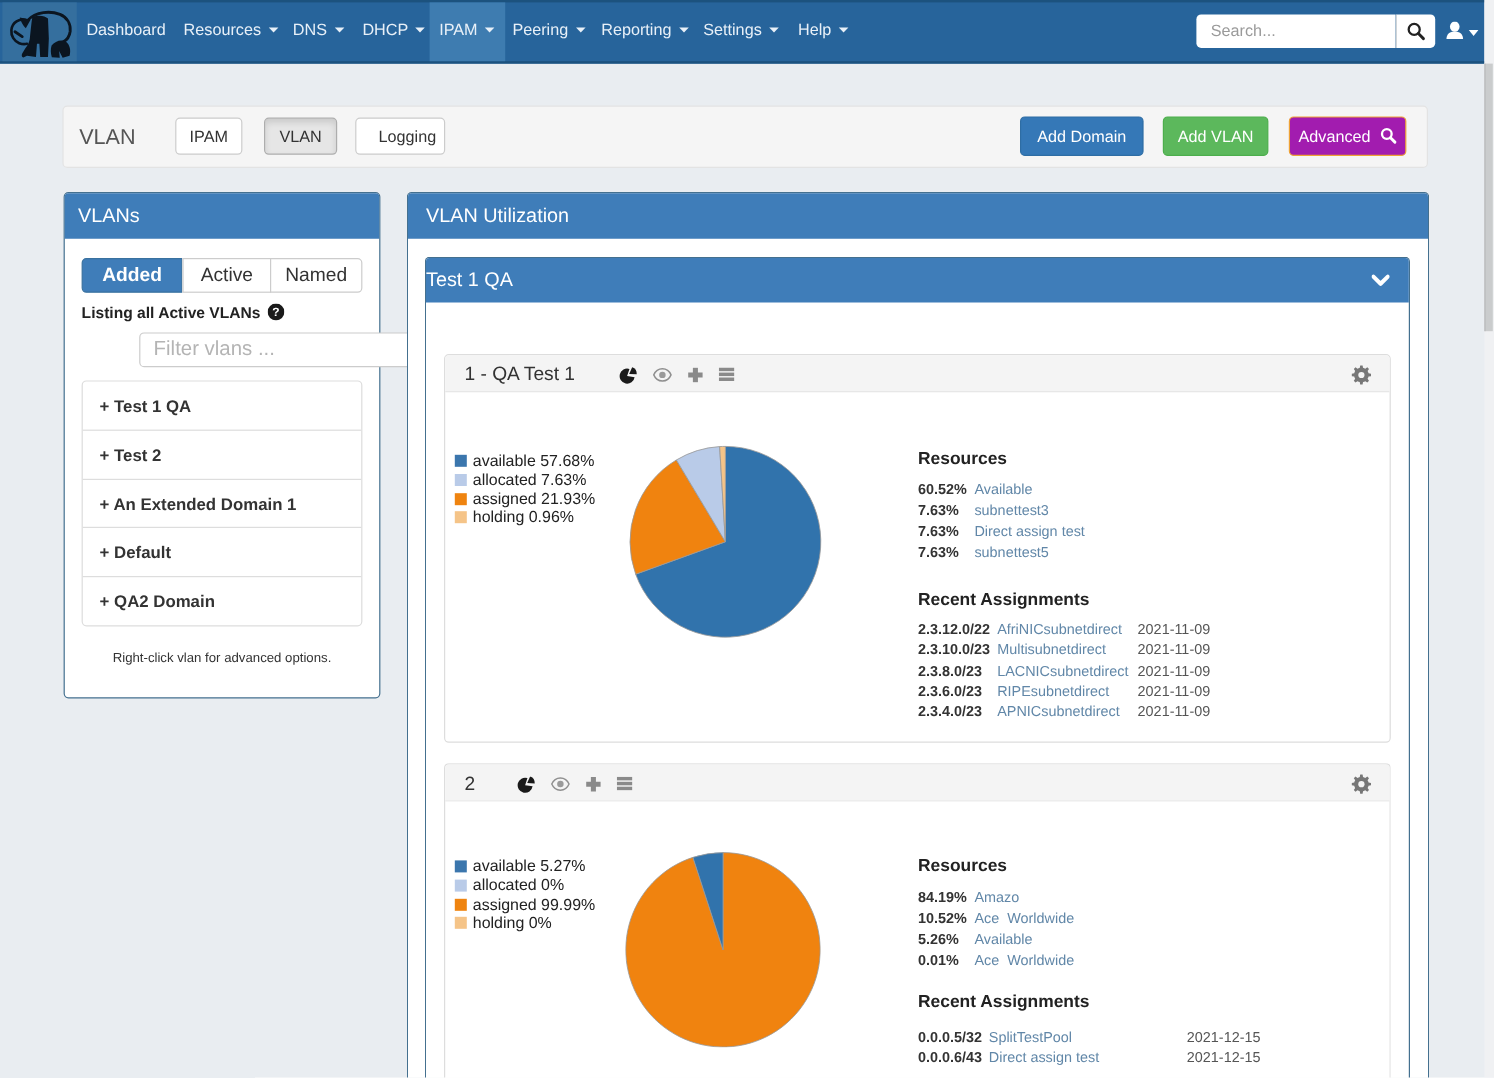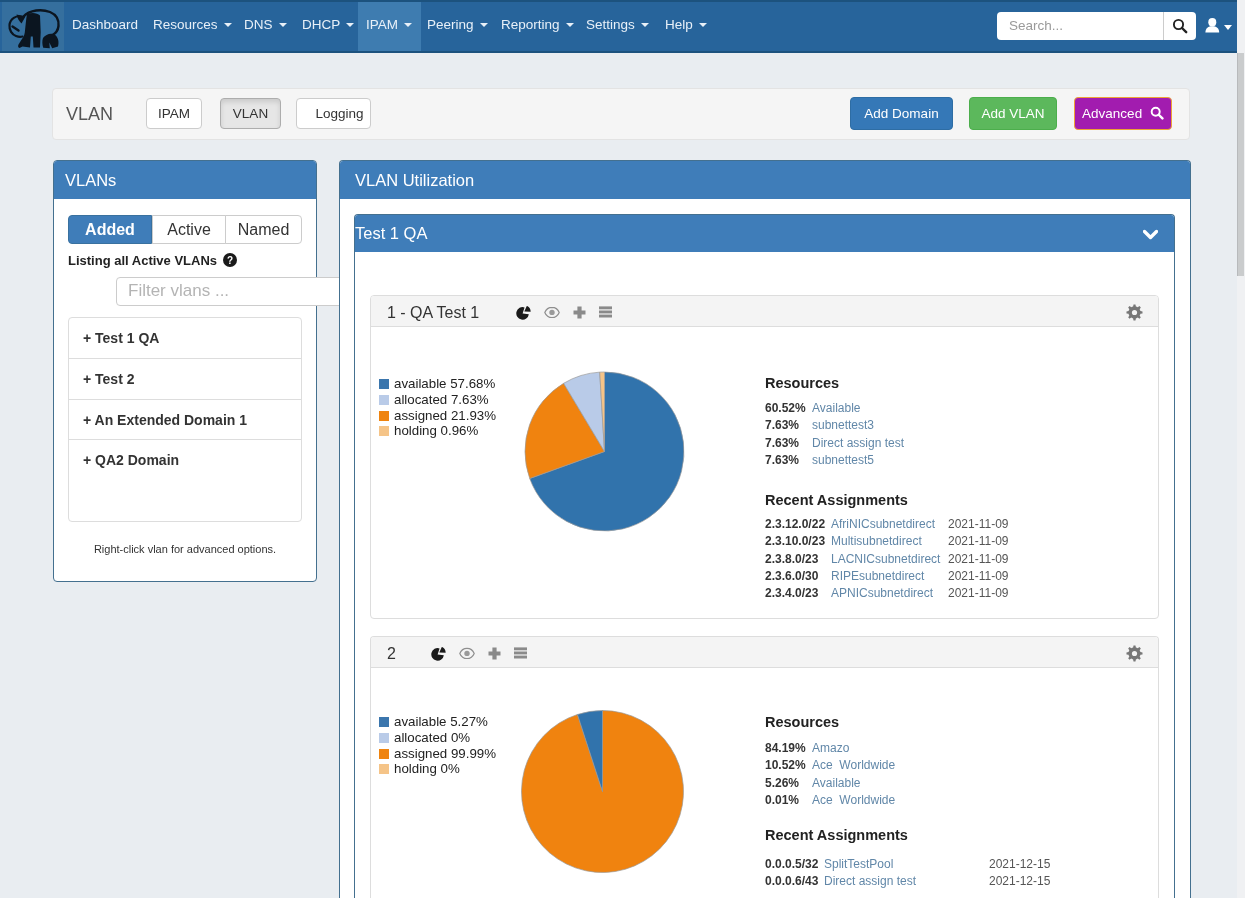--- a/index.html
+++ b/index.html
@@ -120,20 +120,21 @@
   <svg width="14" height="14" viewBox="0 0 14 14" style="vertical-align:-2px;margin-left:2px;">
     <circle cx="7" cy="7" r="7" fill="#1a1a1a"></circle>
     <text x="7" y="10.5" font-size="10" font-weight="bold" fill="#fff" text-anchor="middle" font-family="Liberation Sans, sans-serif">?</text>
   </svg>
 </div>
 <div class="abs" id="vfilter">Filter vlans ...</div>
 <div class="abs" id="vlist">
   <div class="vrow">+ Test 1 QA</div>
   <div class="vrow">+ Test 2</div>
   <div class="vrow">+ An Extended Domain 1</div>
+  <div class="vrow">+ Default</div>
   <div class="vrow">+ QA2 Domain</div>
 </div>
 <div class="abs" style="left:53px;top:543px;width:264px;text-align:center;font-size:11px;color:#333;">Right-click vlan for advanced options.</div>
 
 <div class="abs panel" style="left:339px;top:160px;width:852px;height:760px;border-bottom:none;border-radius:4px 4px 0 0;"></div>
 <div class="abs phead" style="left:340px;top:161px;width:850px;height:38px;line-height:38px;font-size:16.5px;padding-left:15px;">VLAN Utilization</div>
 
 <div class="abs panel" style="left:354px;top:214px;width:821px;height:710px;border-bottom:none;border-radius:4px 4px 0 0;"></div>
 <div class="abs phead" style="left:355px;top:215px;width:819px;height:37px;line-height:37px;font-size:16.5px;padding-left:0;">Test 1 QA</div>
 <div class="abs" style="left:1143px;top:227px;">
@@ -196,21 +197,21 @@
   <div><a class="lk">Available</a></div>
   <div><a class="lk">subnettest3</a></div>
   <div><a class="lk">Direct assign test</a></div>
   <div><a class="lk">subnettest5</a></div>
 </div>
 <div class="abs rhead" style="left:765px;top:492px;font-size:14.5px;">Recent Assignments</div>
 <div class="abs rrow" style="left:765px;top:516px;">
   <div><span class="pct">2.3.12.0/22</span></div>
   <div><span class="pct">2.3.10.0/23</span></div>
   <div><span class="pct">2.3.8.0/23</span></div>
-  <div><span class="pct">2.3.6.0/30</span></div>
+  <div><span class="pct">2.3.6.0/23</span></div>
   <div><span class="pct">2.3.4.0/23</span></div>
 </div>
 <div class="abs rrow" style="left:831px;top:516px;">
   <div><a class="lk">AfriNICsubnetdirect</a></div>
   <div><a class="lk">Multisubnetdirect</a></div>
   <div><a class="lk">LACNICsubnetdirect</a></div>
   <div><a class="lk">RIPEsubnetdirect</a></div>
   <div><a class="lk">APNICsubnetdirect</a></div>
 </div>
 <div class="abs rrow dt" style="left:948px;top:516px;">

